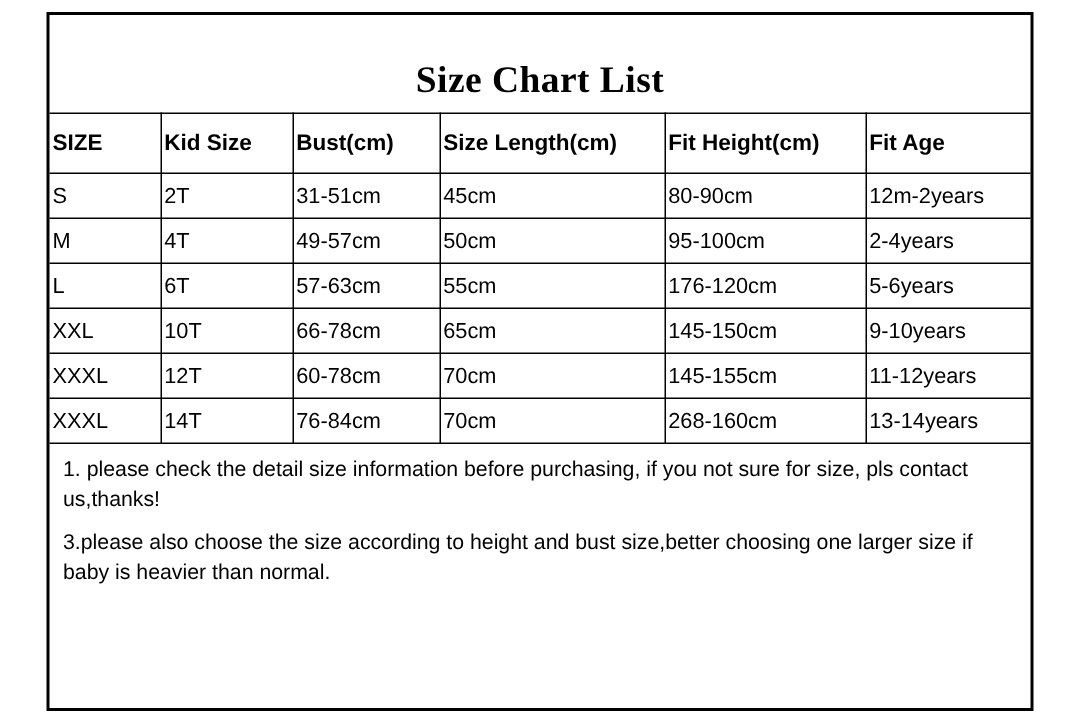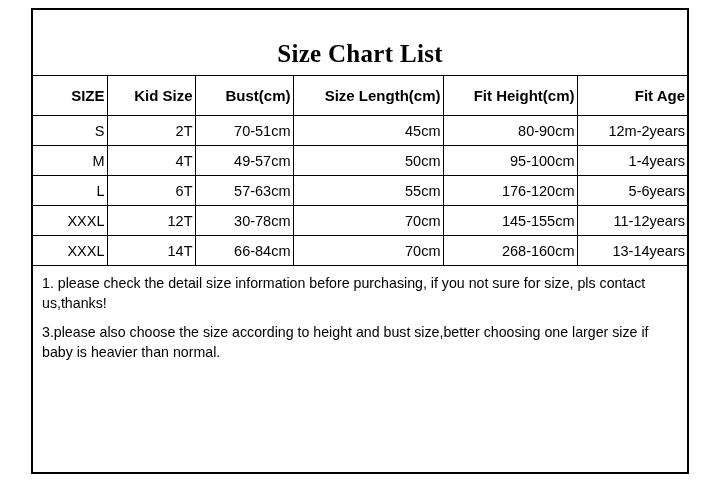--- a/index.html
+++ b/index.html
@@ -45,21 +45,21 @@
     width: 654px;
     table-layout: fixed;
     font-family: "Liberation Sans", sans-serif;
   }
   table.size-table th,
   table.size-table td {
     border-top: 1.5px solid #000000;
     border-bottom: 1.5px solid #000000;
     border-left: 1.5px solid #000000;
     border-right: 1.5px solid #000000;
-    text-align: right;
+    text-align: left;
     vertical-align: middle;
     font-size: 14.5px;
     height: 30px;
     padding: 0 2px;
     box-sizing: border-box;
   }
   table.size-table tr > *:first-child {
     border-left: none;
   }
   table.size-table tr > *:last-child {
@@ -115,53 +115,61 @@
           <th>Bust(cm)</th>
           <th>Size Length(cm)</th>
           <th>Fit Height(cm)</th>
           <th>Fit Age</th>
         </tr>
       </thead>
       <tbody>
         <tr>
           <td>S</td>
           <td>2T</td>
-          <td>70-51cm</td>
+          <td>31-51cm</td>
           <td>45cm</td>
           <td>80-90cm</td>
           <td>12m-2years</td>
         </tr>
         <tr>
           <td>M</td>
           <td>4T</td>
           <td>49-57cm</td>
           <td>50cm</td>
           <td>95-100cm</td>
-          <td>1-4years</td>
+          <td>2-4years</td>
         </tr>
         <tr>
           <td>L</td>
           <td>6T</td>
           <td>57-63cm</td>
           <td>55cm</td>
           <td>176-120cm</td>
           <td>5-6years</td>
         </tr>
         <tr>
+          <td>XXL</td>
+          <td>10T</td>
+          <td>66-78cm</td>
+          <td>65cm</td>
+          <td>145-150cm</td>
+          <td>9-10years</td>
+        </tr>
+        <tr>
           <td>XXXL</td>
           <td>12T</td>
-          <td>30-78cm</td>
+          <td>60-78cm</td>
           <td>70cm</td>
           <td>145-155cm</td>
           <td>11-12years</td>
         </tr>
         <tr>
           <td>XXXL</td>
           <td>14T</td>
-          <td>66-84cm</td>
+          <td>76-84cm</td>
           <td>70cm</td>
           <td>268-160cm</td>
           <td>13-14years</td>
         </tr>
       </tbody>
     </table>
 
     <div class="notes">
       <p>1. please check the detail size information before purchasing, if you not sure for size, pls contact us,thanks!</p>
       <p>3.please also choose the size according to height and bust size,better choosing one larger size if baby is heavier than normal.</p>

